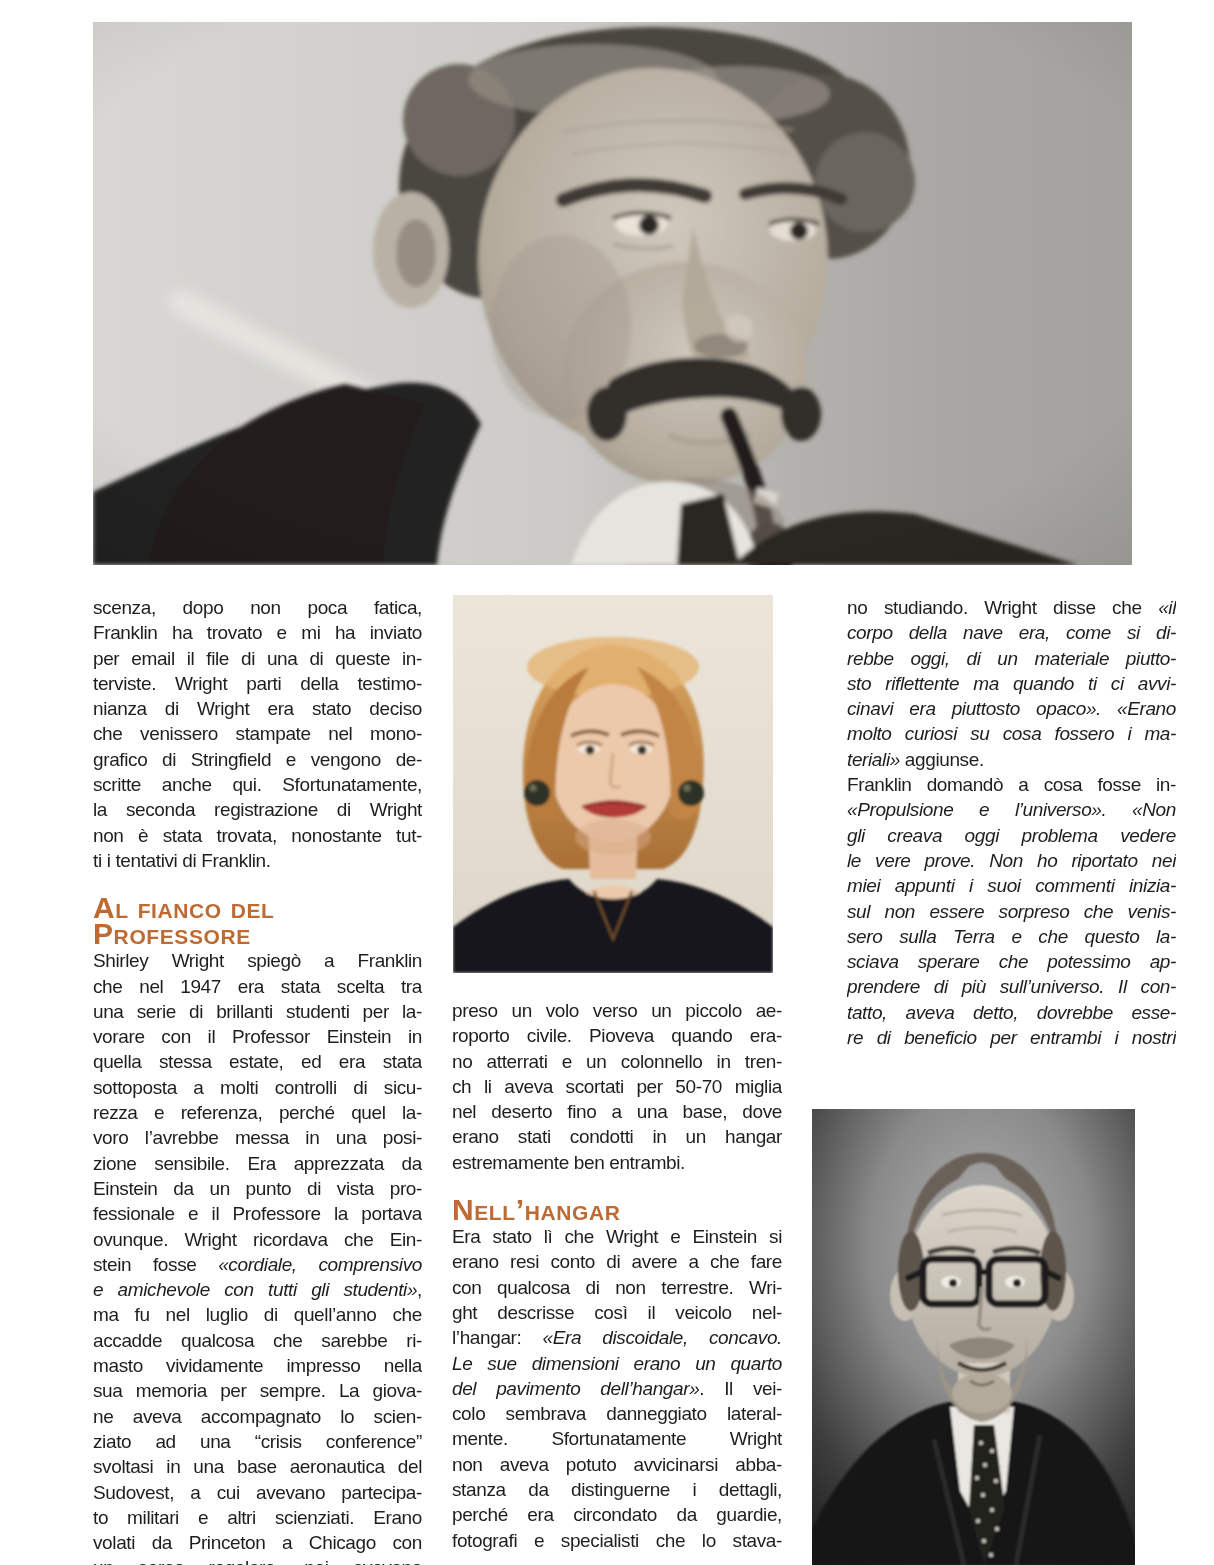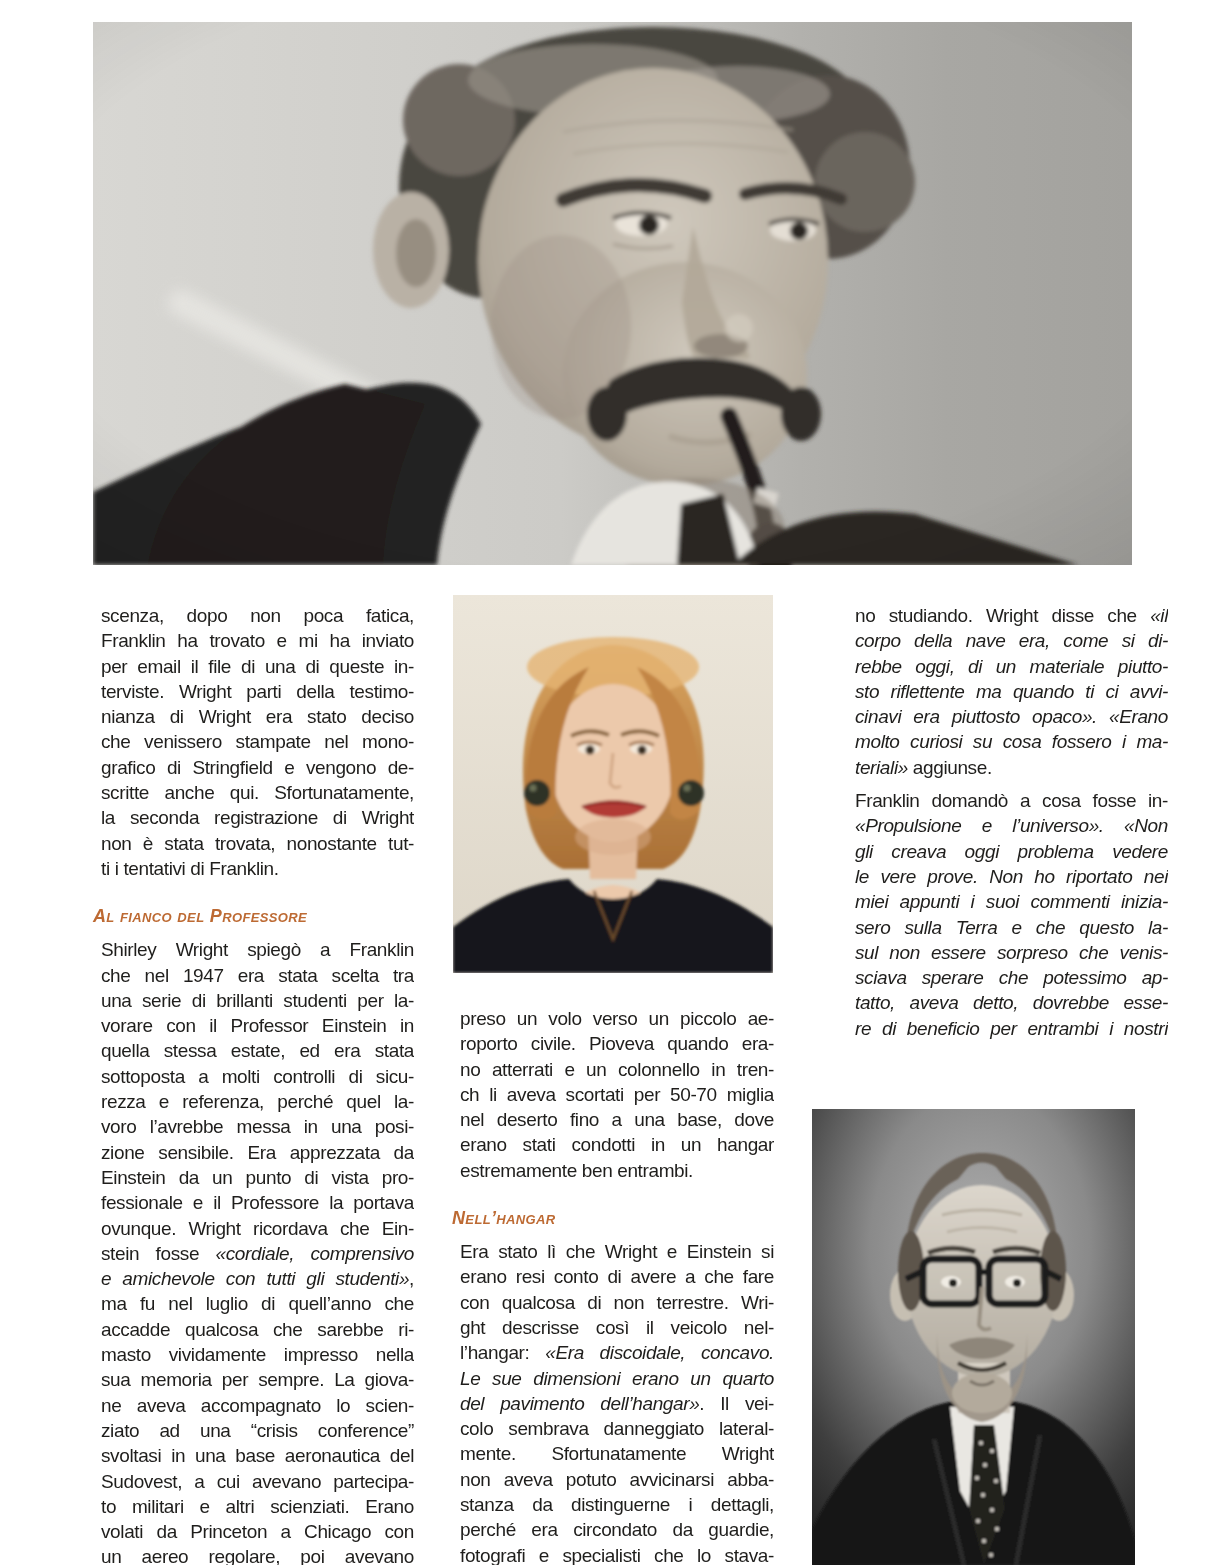--- a/index.html
+++ b/index.html
@@ -17,42 +17,41 @@
   .photo svg { display: block; width: 100%; height: 100%; }
   #photo-einstein { left: 93px;  top: 22px;   width: 1039px; height: 543px; }
   #photo-woman    { left: 453px; top: 595px;  width: 320px;  height: 378px; }
   #photo-man      { left: 812px; top: 1109px; width: 323px;  height: 456px; }
 
   .col { position: absolute; font-size: 19px; line-height: 25.3px; letter-spacing: -0.02em; }
   #col-left   { left: 93px;  top: 595px; width: 329px; }
   #col-middle { left: 452px; top: 998px; width: 330px; }
   #col-right  { left: 847px; top: 595px; width: 329px; }
 
-  .para { margin: 8px; }
+  .para { margin: 0; }
   .line {
     text-align: justify;
     text-align-last: justify;
     height: 25.3px;
     overflow: hidden;
     white-space: normal;
   }
   .line.para-end { text-align-last: left; }
   .it { font-style: italic; }
 
   .heading {
     font-variant: small-caps;
     font-weight: 700;
-    font-size: 18px;
+    font-size: 30px;
     line-height: 26px;
     letter-spacing: 0.02em;
     color: #bd6a33;
     margin: 22px 0 1px 0;
     text-align: left;
     text-align-last: left;
-    font-style: italic;
   }
 </style>
 </head>
 <body>
 
 <div class="page">
 
   <div class="photo" id="photo-einstein" aria-label="Ritratto in bianco e nero di Albert Einstein con la pipa">
     <svg viewBox="0 0 1039 543" preserveAspectRatio="none">
       <defs>
@@ -346,21 +345,22 @@
         <div class="line"><span class="it">cinavi era piuttosto opaco». «Erano</span></div>
         <div class="line"><span class="it">molto curiosi su cosa fossero i ma-</span></div>
         <div class="line para-end"><span class="it">teriali»</span><span> aggiunse.</span></div>
       </div>
       <div class="para">
         <div class="line"><span>Franklin domandò a cosa fosse in-</span></div>
         <div class="line"><span class="it">«Propulsione e l’universo». «Non</span></div>
         <div class="line"><span class="it">gli creava oggi problema vedere</span></div>
         <div class="line"><span class="it">le vere prove. Non ho riportato nei</span></div>
         <div class="line"><span class="it">miei appunti i suoi commenti inizia-</span></div>
+        <div class="line"><span class="it">sul non essere sorpreso che venis-</span></div>
         <div class="line"><span class="it">sero sulla Terra e che questo la-</span></div>
-        <div class="line"><span class="it">sul non essere sorpreso che venis-</span></div>
         <div class="line"><span class="it">sciava sperare che potessimo ap-</span></div>
+        <div class="line"><span class="it">prendere di più sull’universo. Il con-</span></div>
         <div class="line"><span class="it">tatto, aveva detto, dovrebbe esse-</span></div>
         <div class="line"><span class="it">re di beneficio per entrambi i nostri</span></div>
       </div>
     </div>
 
 </div>
 
 </body></html>

